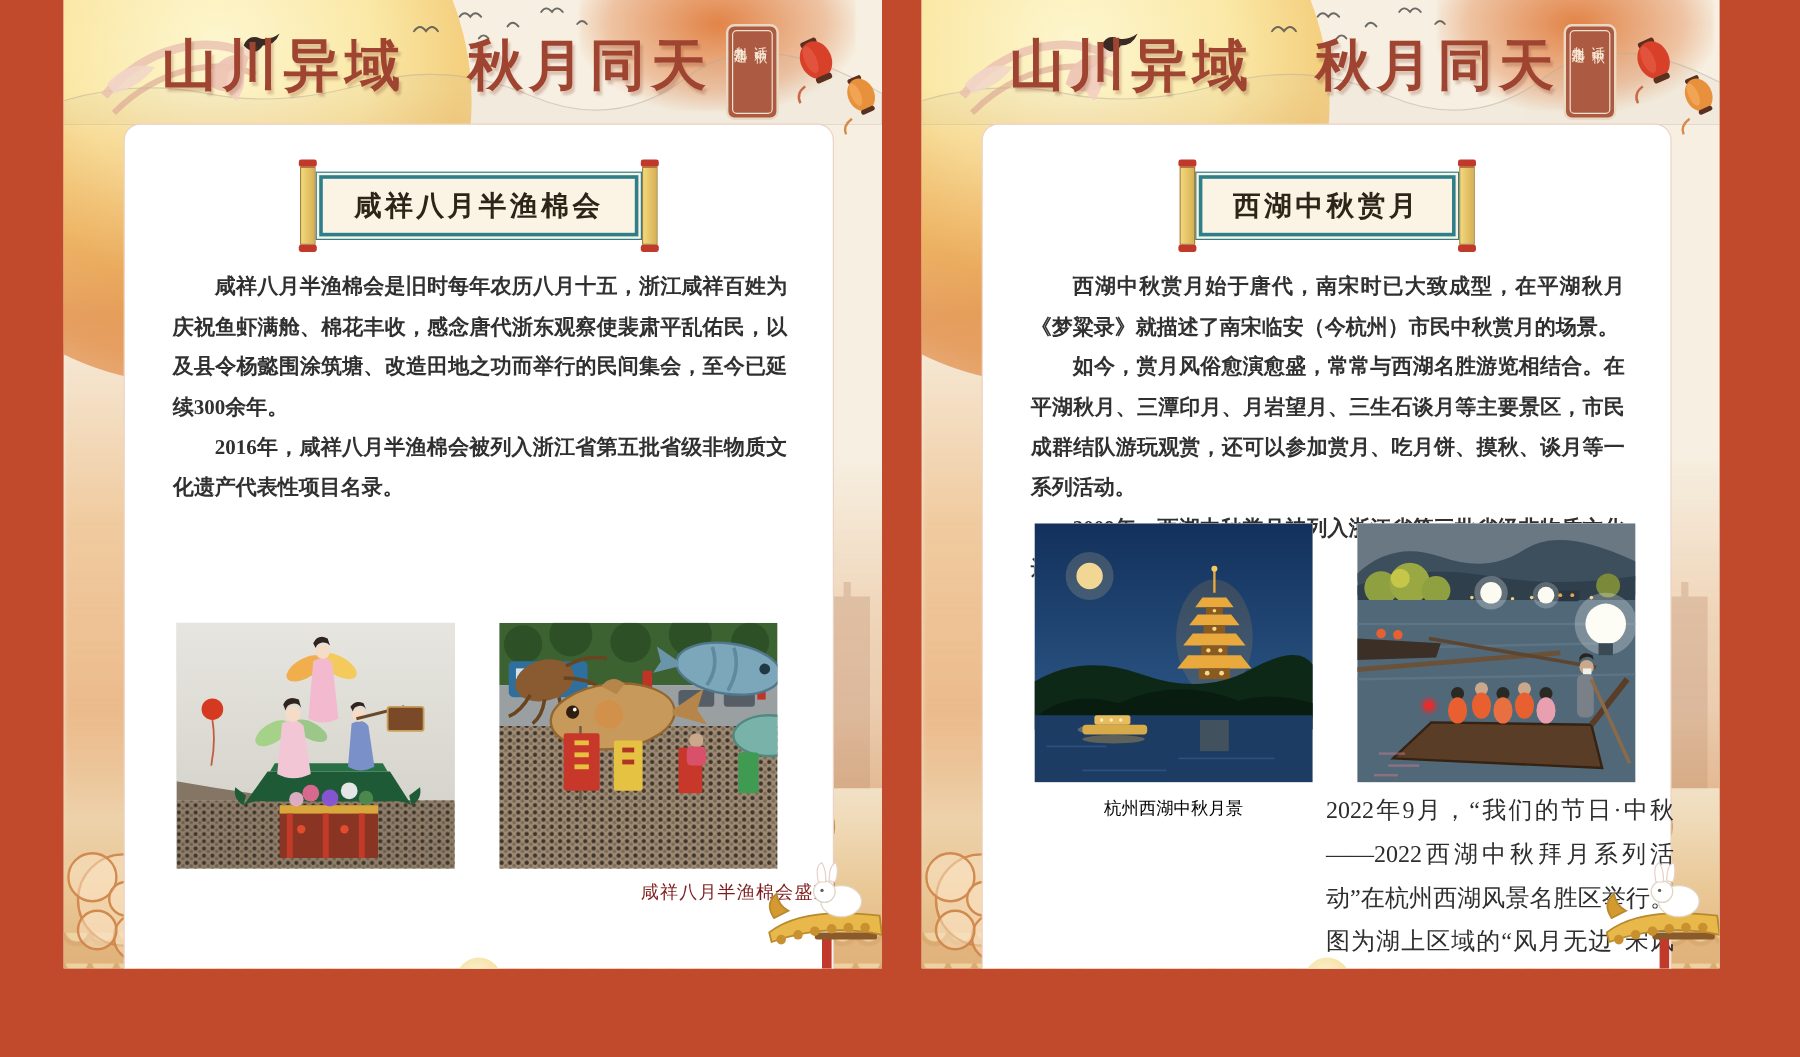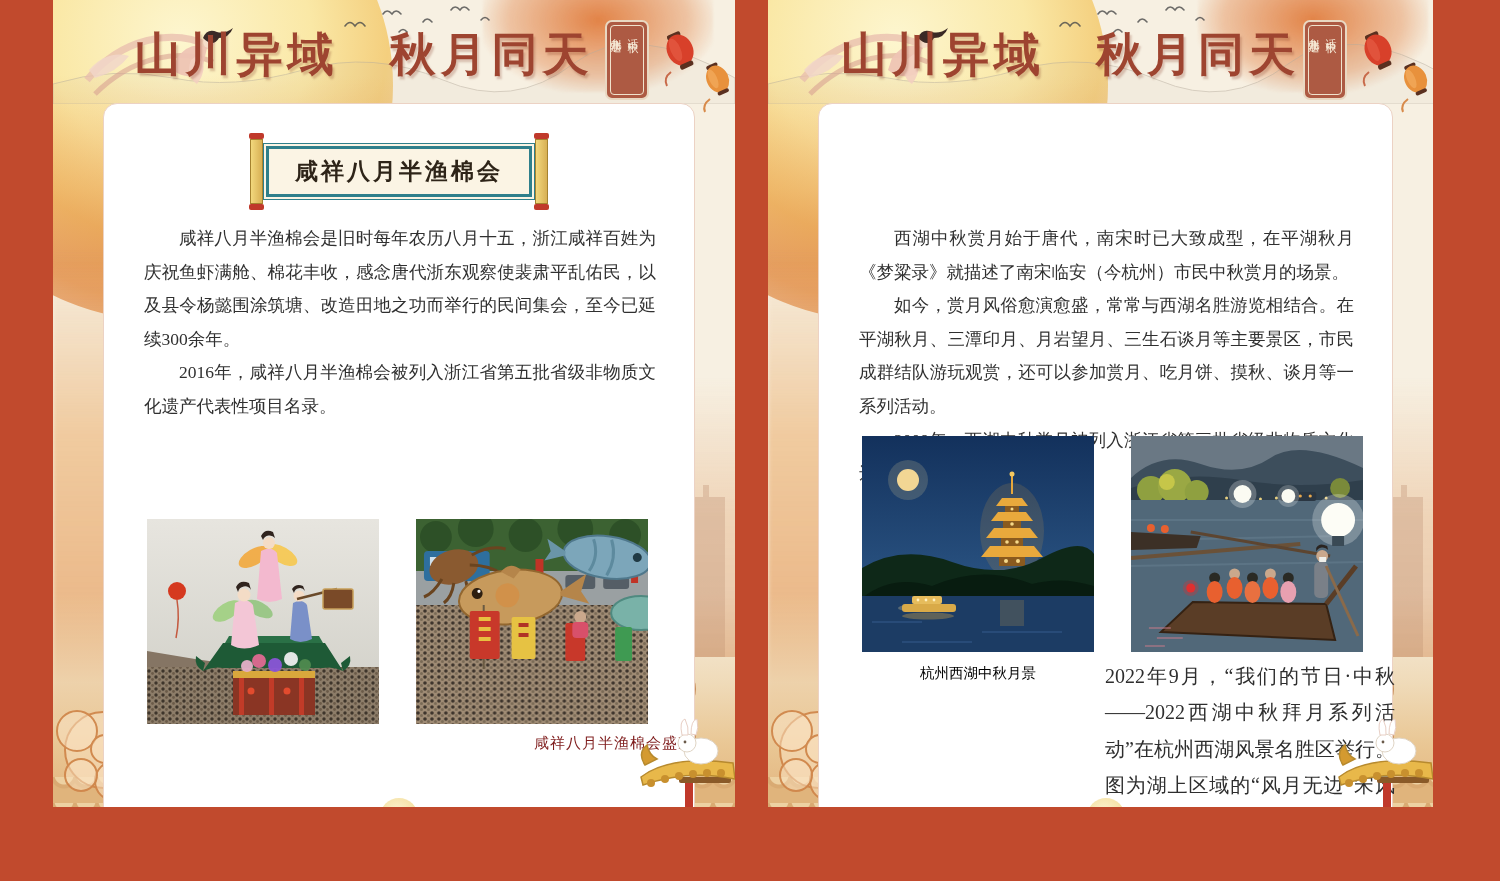--- a/index.html
+++ b/index.html
@@ -69,21 +69,21 @@
     box-shadow:0 0 0 2px #fbf4e4, 0 0 0 3px #2f7f8b; padding:7px 26px; }
   .scroll-title { font-size:23px; font-weight:bold; letter-spacing:3px; color:#2e2418; white-space:nowrap; }
   .scroll-end { position:absolute; top:-10px; bottom:-10px; width:11px;
     background:linear-gradient(90deg,#f2d87d,#d8b054); border:1px solid #a5822f; }
   .scroll-end.left { left:-19px; } .scroll-end.right { right:-19px; }
   .scroll-end::before, .scroll-end::after { content:""; position:absolute; left:-2px; right:-2px; height:6px;
     background:#c0392b; border-radius:2px; }
   .scroll-end::before { top:-7px; } .scroll-end::after { bottom:-7px; }
 
   .body-text { position:absolute; top:118px; left:40px; right:38px; }
-  .body-text p { margin:0; font-size:17.5px; line-height:1.92; text-align:justify; text-indent:2em; color:#303030; }
+  .body-text p { margin:0; font-size:17.5px; line-height:1.92; text-align:justify; text-indent:2em; color:#303030;font-weight:bold; }
 
   .photos { position:absolute; left:43px; display:flex; gap:37px; }
   .p1 .photos { top:415px; height:205px; }
   .p2 .photos { top:332px; height:216px; }
   .photo { width:232px; height:100%; position:relative; overflow:hidden; background:#ddd; }
   .photo svg { display:block; width:100%; height:100%; }
 
   .caption-center { position:absolute; left:0; right:0; top:630px; text-align:right;
     font-size:15px; color:#7f1d1d; letter-spacing:1px; }
   .caption-left { position:absolute; left:43px; width:232px; top:560px; text-align:center;
@@ -496,20 +496,27 @@
         <g>
           <ellipse cx="62" cy="46" rx="17" ry="13" fill="#ffffff" stroke="#e0d5c5"></ellipse>
           <circle cx="48" cy="38" r="9" fill="#ffffff" stroke="#e0d5c5"></circle>
           <path d="M43,30 q-3,-14 3,-16 q4,8 3,16 z" fill="#fff" stroke="#e8cfc5"></path>
           <path d="M52,29 q0,-14 6,-15 q2,9 -1,16 z" fill="#fff" stroke="#e8cfc5"></path>
           <circle cx="46" cy="37" r="1.4" fill="#6a5a4a"></circle>
         </g>
       </svg>
 
       <div class="card">
+        <div class="scroll-wrap">
+          <div class="scroll">
+            <span class="scroll-end left"></span>
+            <span class="scroll-title">西湖中秋赏月</span>
+            <span class="scroll-end right"></span>
+          </div>
+        </div>
 
         <div class="body-text">
           <p>西湖中秋赏月始于唐代，南宋时已大致成型，在平湖秋月《梦粱录》就描述了南宋临安（今杭州）市民中秋赏月的场景。</p>
           <p>如今，赏月风俗愈演愈盛，常常与西湖名胜游览相结合。在平湖秋月、三潭印月、月岩望月、三生石谈月等主要景区，市民成群结队游玩观赏，还可以参加赏月、吃月饼、摸秋、谈月等一系列活动。</p>
           <p>2009年，西湖中秋赏月被列入浙江省第三批省级非物质文化遗产名录。</p>
         </div>
 
         <div class="photos">
           <div class="photo">
             <svg viewBox="0 0 232 216" preserveAspectRatio="none">

